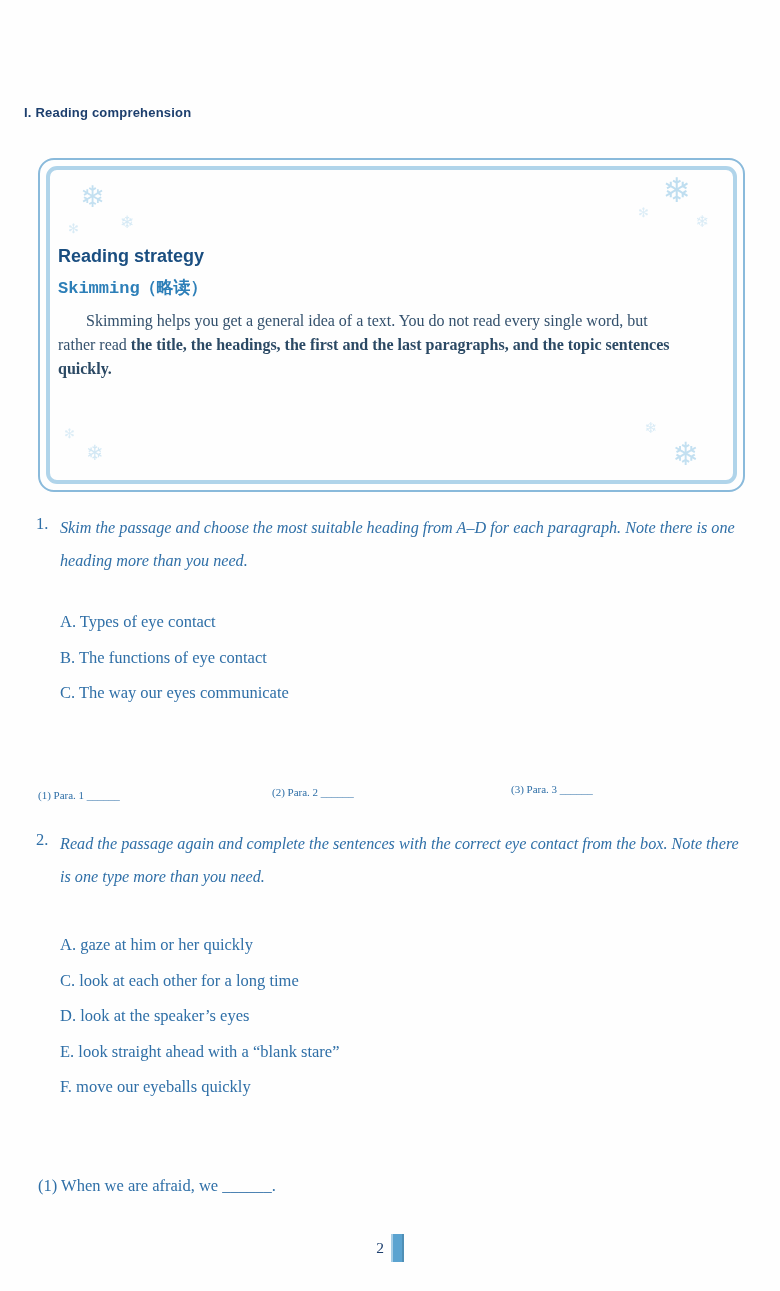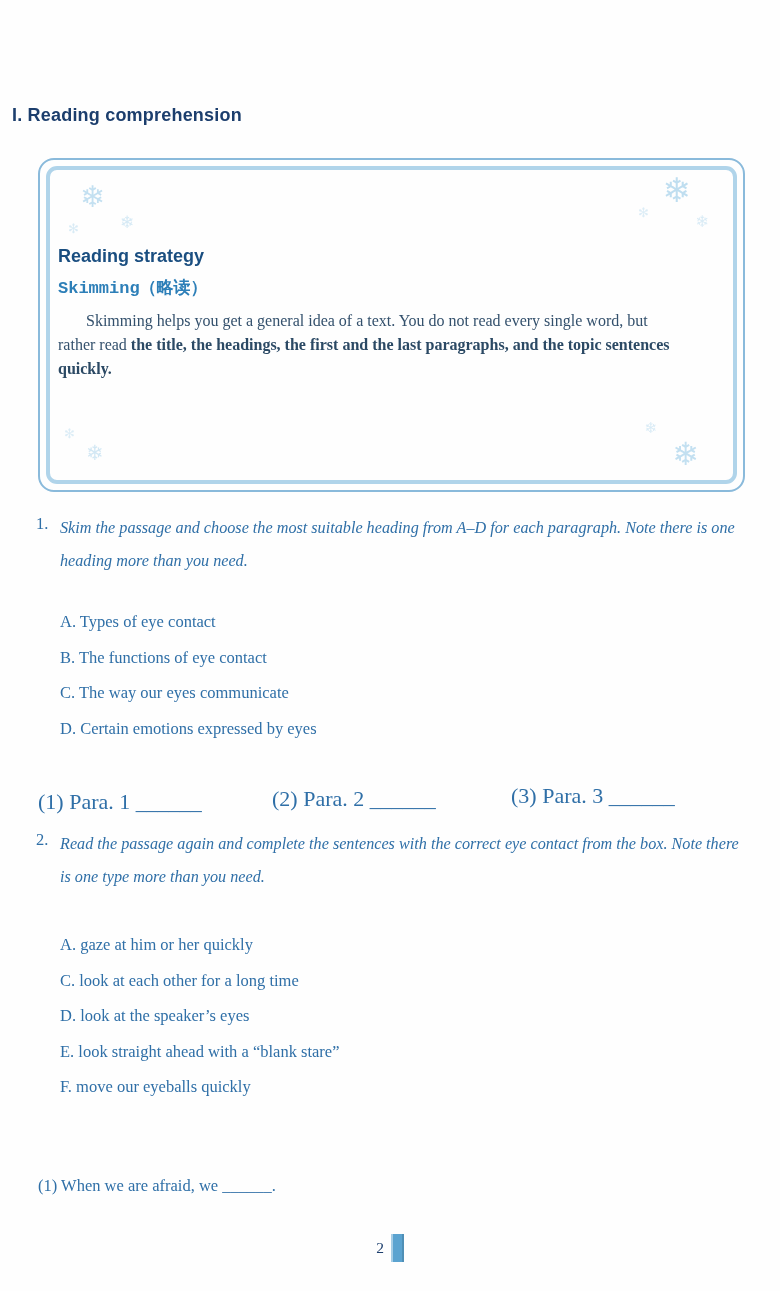--- a/index.html
+++ b/index.html
@@ -18,23 +18,23 @@
   .page{
     position:relative;
     width:780px;height:1291px;
     margin:0 auto;
     background:#fefefe;
     font-family:"Liberation Serif", serif;
     overflow:hidden;
   }
   
   .section-title{
-    position:absolute;left:12px;top:105px;
+    position:absolute;left:24px;top:105px;
     font-family:"Liberation Sans", sans-serif;
-    font-size:18px;font-weight:bold;
+    font-size:13px;font-weight:bold;
     color:var(--heading-navy);
     letter-spacing:.2px;
   }
   
   .strategy-box{
     position:absolute;left:38px;top:158px;
     width:707px;height:334px;
     border:2px solid var(--border-blue);
     border-radius:16px;
   }
@@ -96,21 +96,21 @@
   .options{
     position:absolute;left:60px;list-style:none;
     font-size:16.5px;color:var(--question-blue);
   }
   .options li{line-height:35.5px;}
   .options-1{top:604px;}
   .options-2{top:927px;}
   
   .blank-row{
     position:absolute;left:0;top:786px;width:780px;height:26px;
-    font-size:22px;color:var(--question-blue);
+    font-size:11px;color:var(--question-blue);
   }
   .blank-item{position:absolute;white-space:nowrap;}
   .b1{left:38px;top:3px;}
   .b2{left:272px;top:0;}
   .b3{left:511px;top:-3px;text-align:right;}
   
   .sentence{
     position:absolute;left:38px;top:1174px;
     font-size:16.5px;line-height:24px;
     color:var(--question-blue);
@@ -159,21 +159,20 @@
 
   <div class="question q1">
     <span class="q-num">1.</span>
     <p class="q-prompt">Skim the passage and choose the most suitable heading from A–D for each paragraph. Note there is one heading more than you need.</p>
   </div>
 
   <ul class="options options-1">
     <li>A. Types of eye contact</li>
     <li>B. The functions of eye contact</li>
     <li>C. The way our eyes communicate</li>
-    <li>D. Certain emotions expressed by eyes</li>
   </ul>
 
   <div class="blank-row">
     <span class="blank-item b1">(1) Para. 1 ______</span>
     <span class="blank-item b2">(2) Para. 2 ______</span>
     <span class="blank-item b3">(3) Para. 3 ______</span>
   </div>
 
   <div class="question q2">
     <span class="q-num">2.</span>

